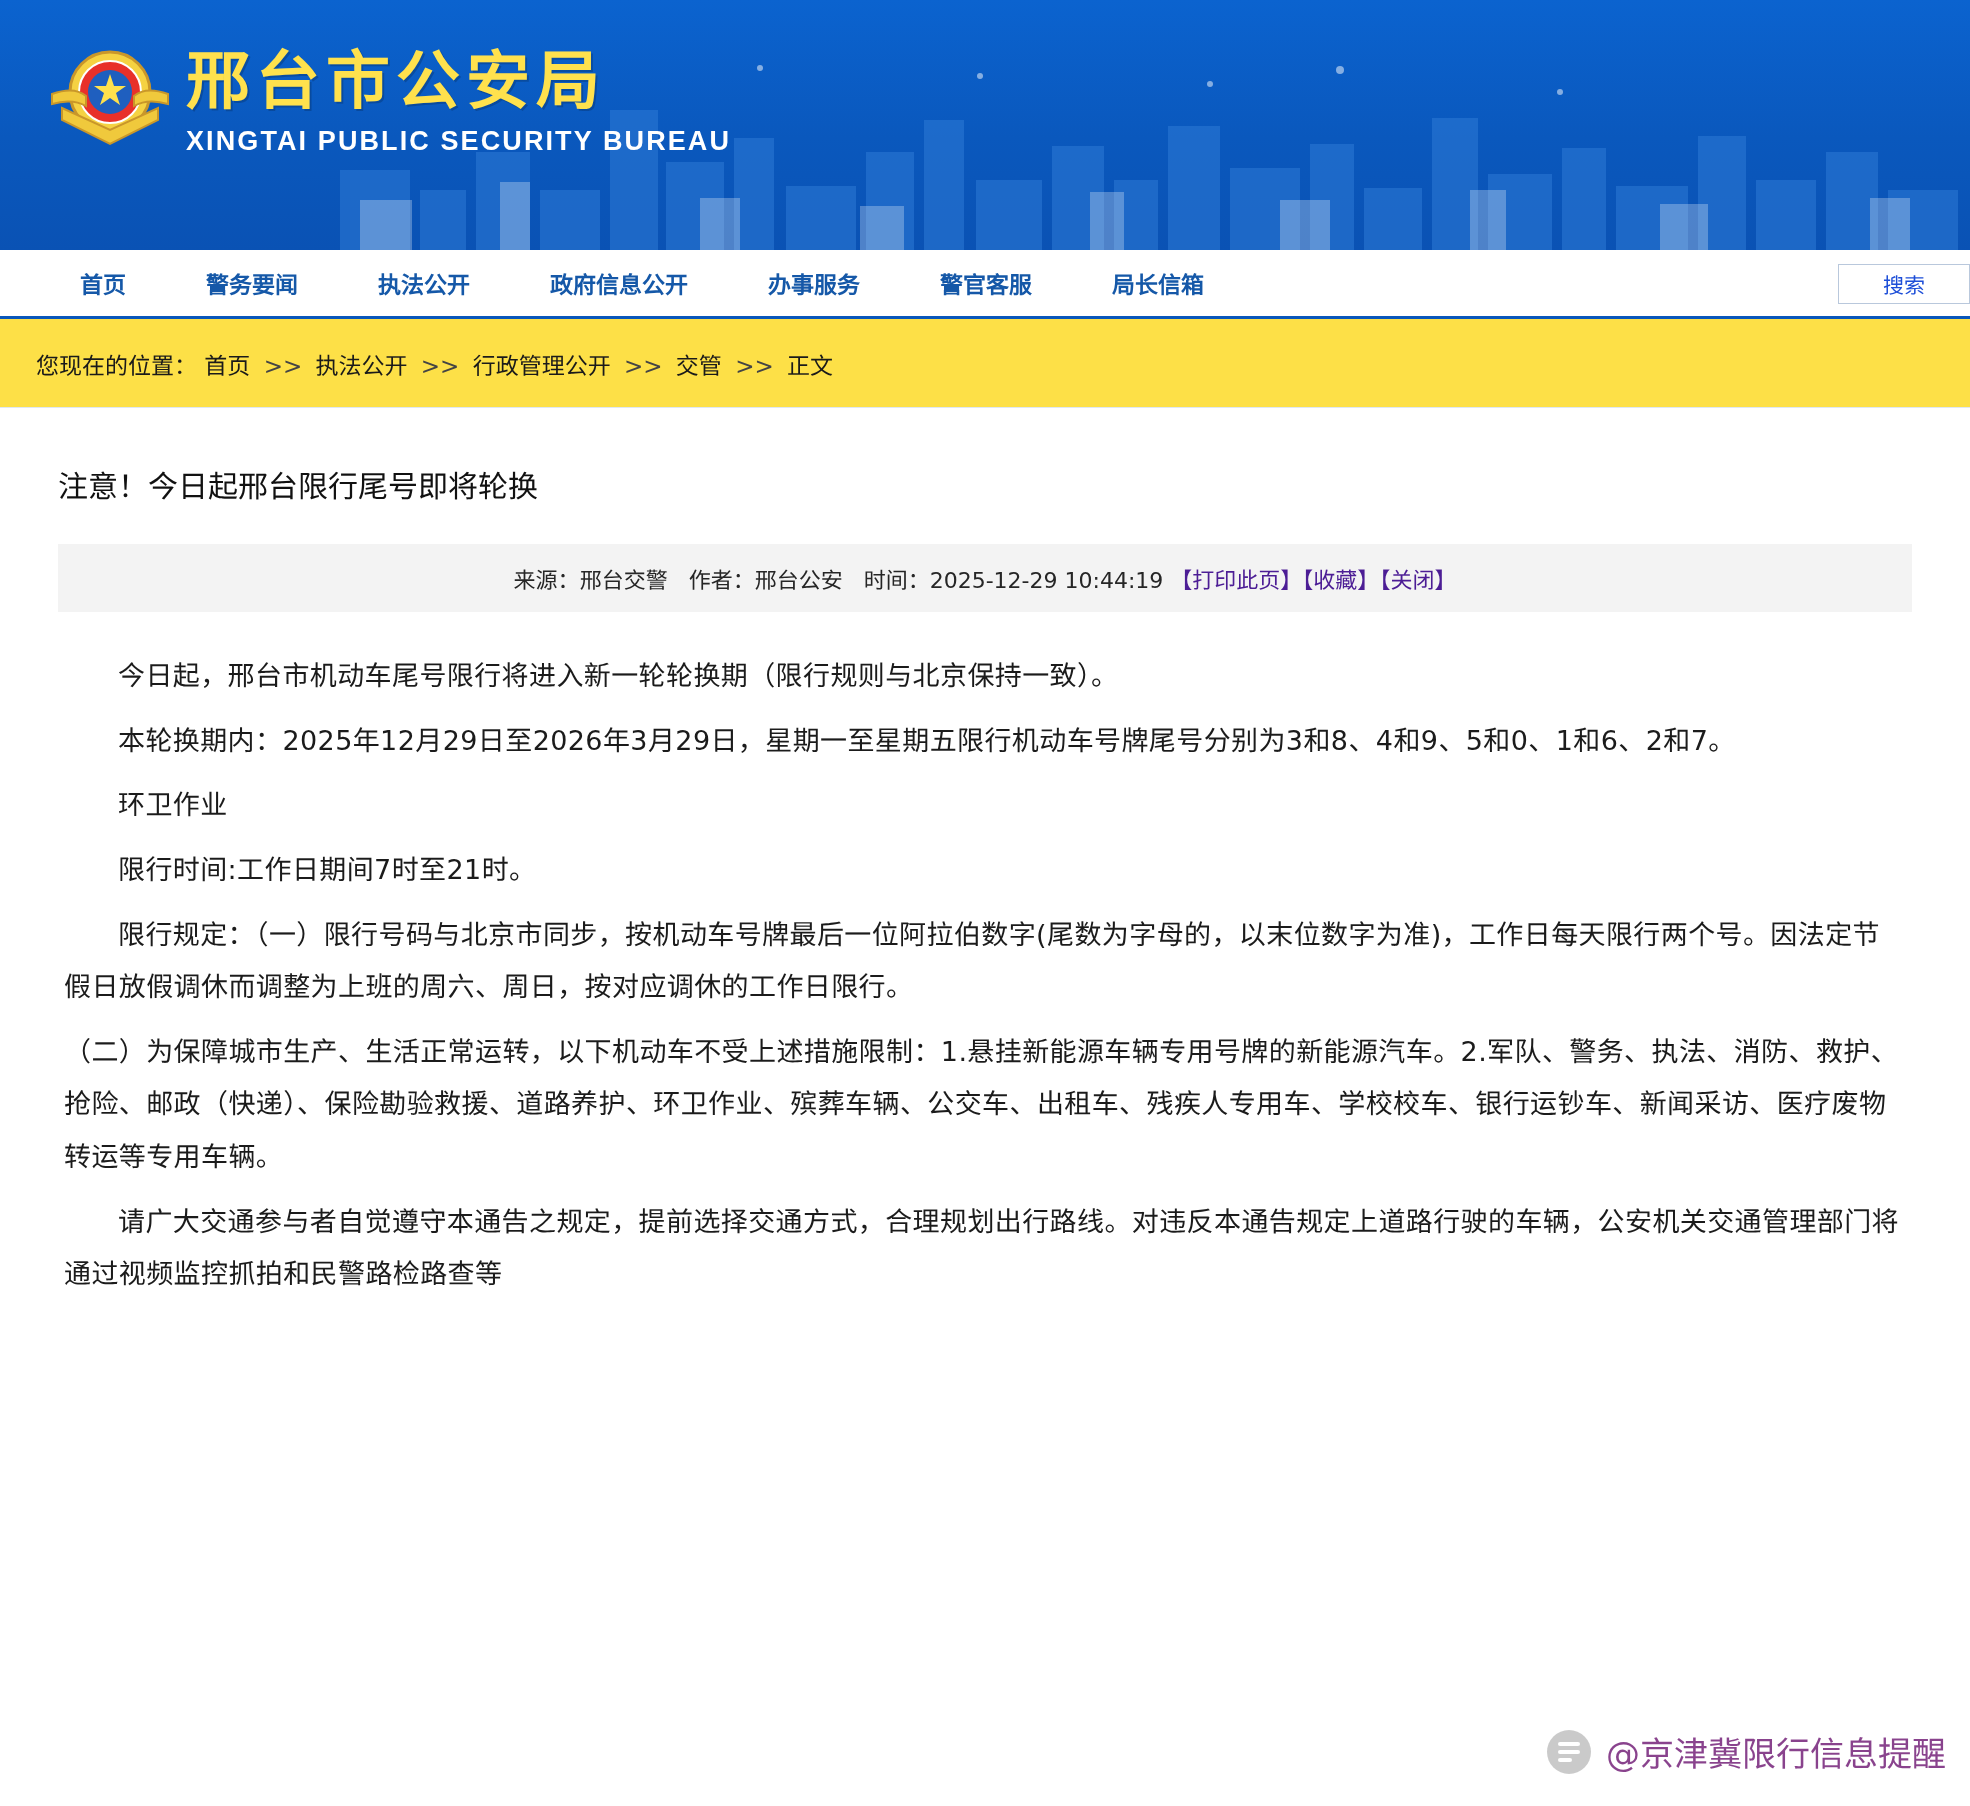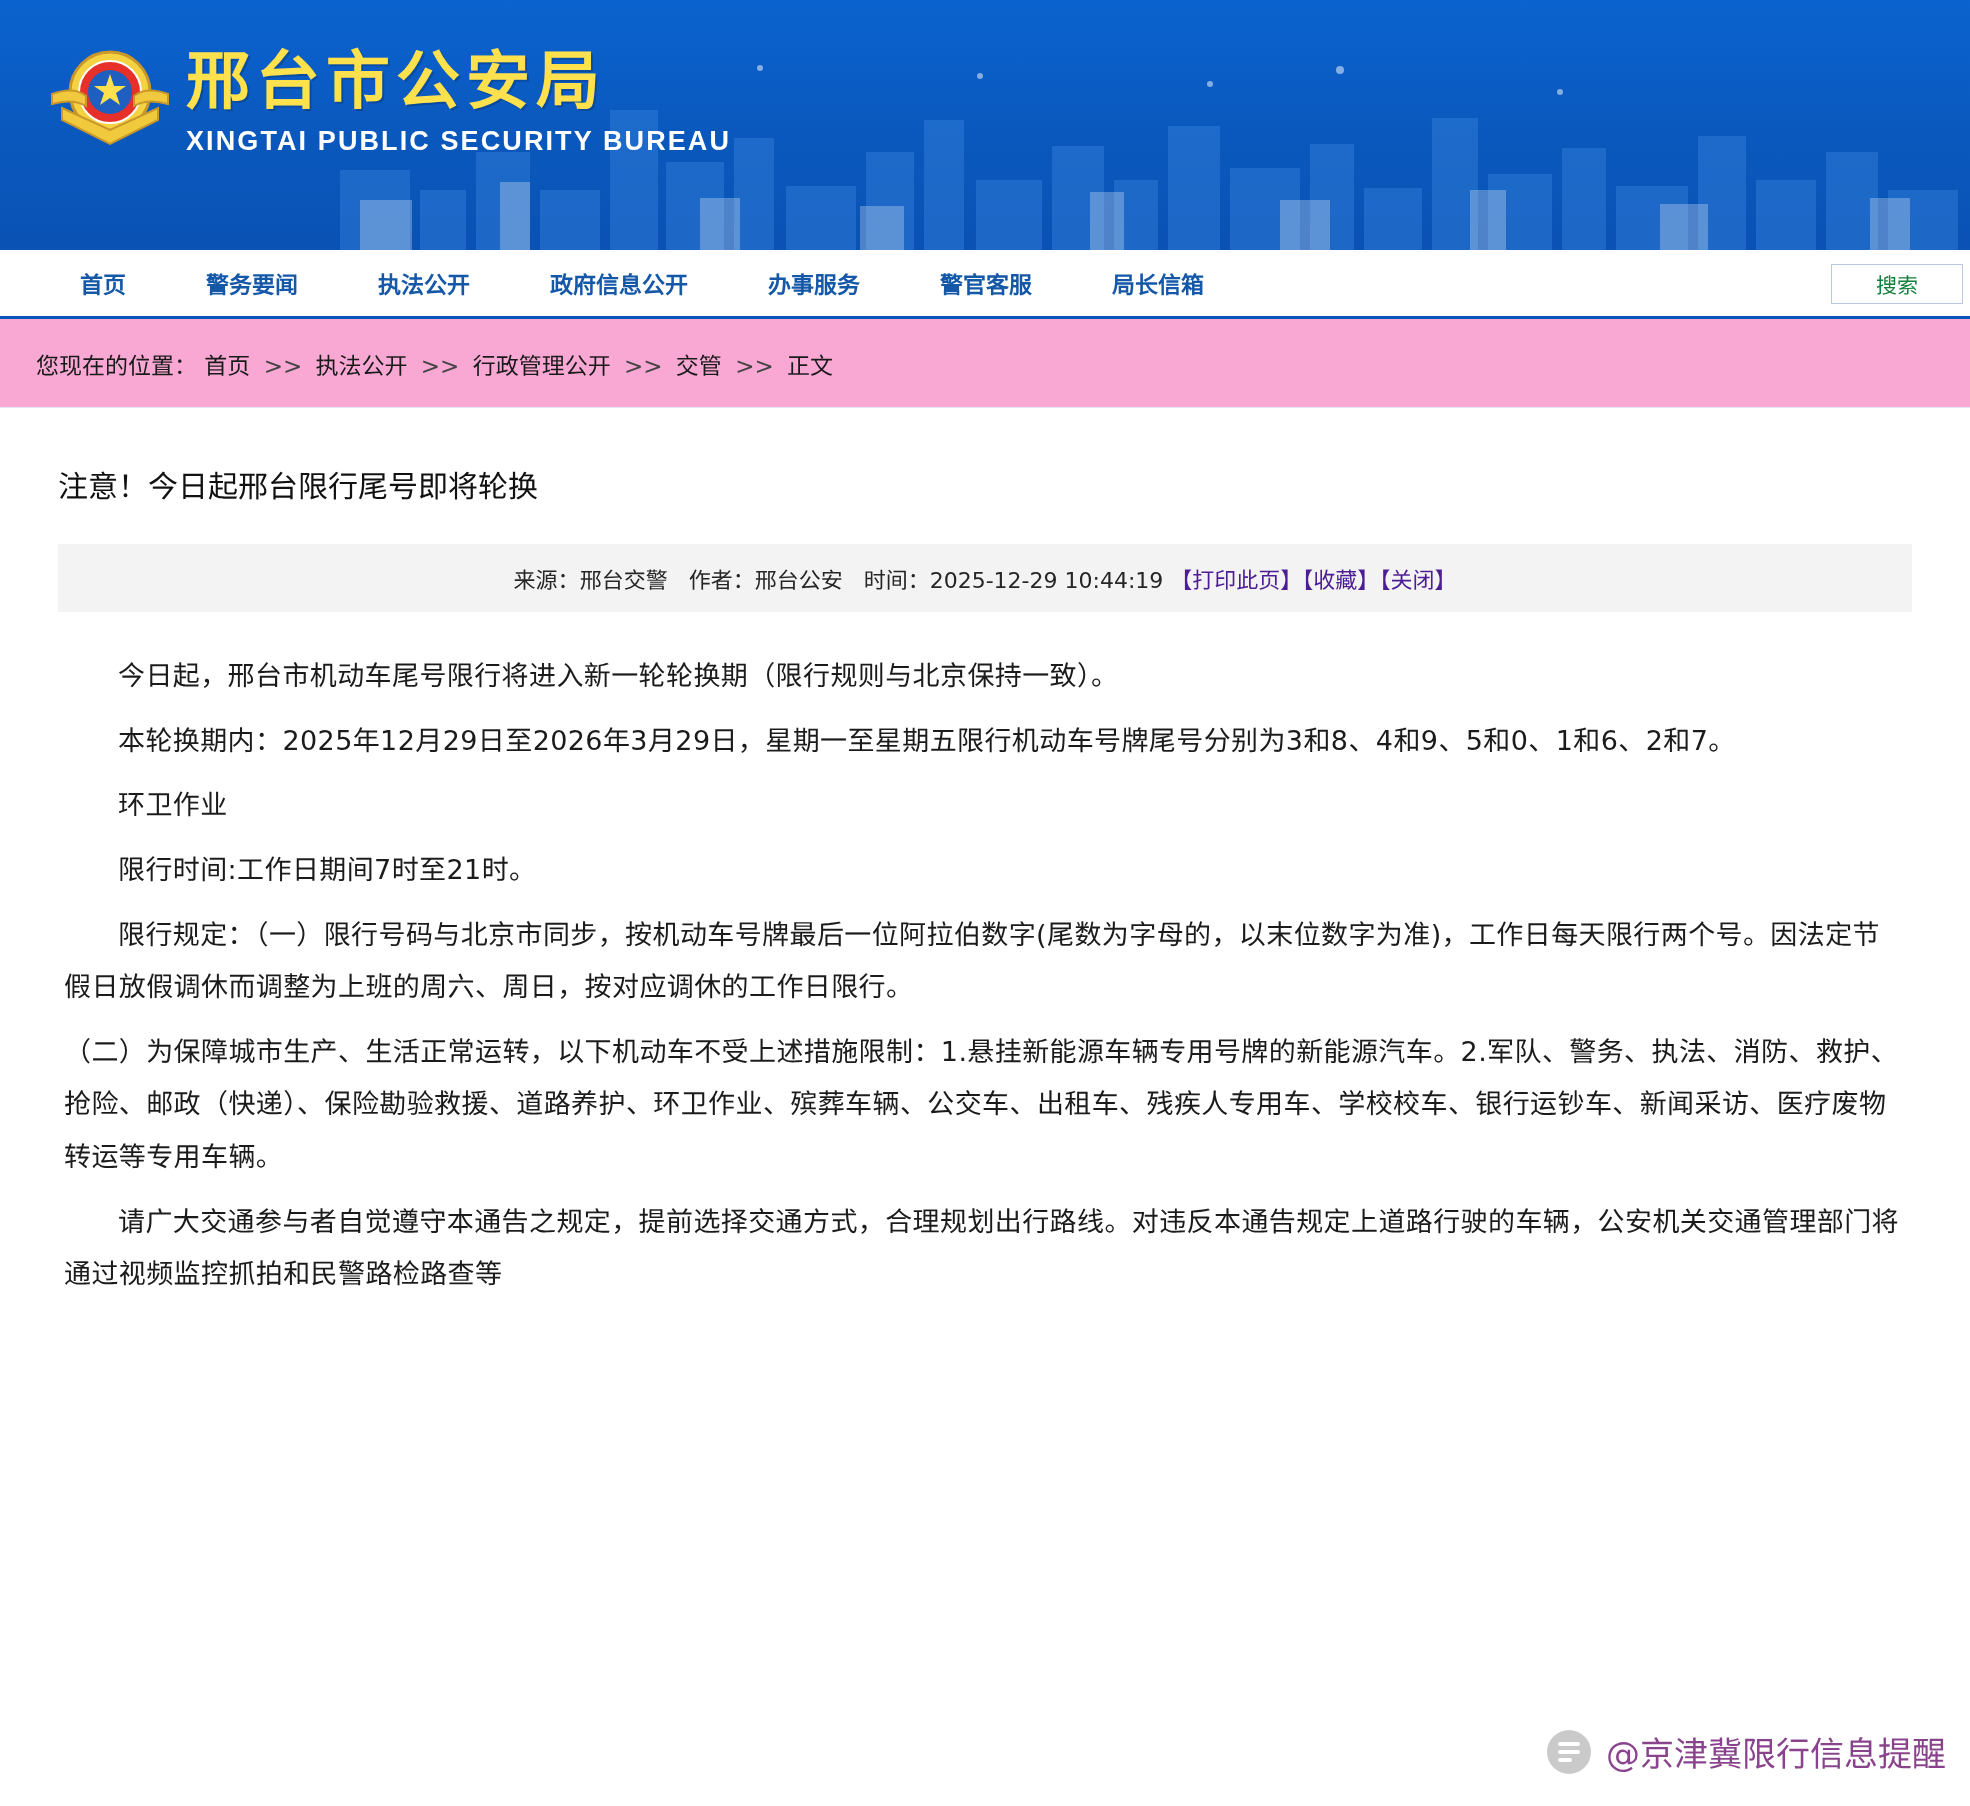--- a/index.html
+++ b/index.html
@@ -80,37 +80,37 @@
     font-size: 23px;
     color: #1558a8;
     font-weight: bold;
     padding: 0 40px;
     cursor: pointer;
     white-space: nowrap;
     font-family: "DejaVu Sans", "Liberation Sans", sans-serif;
   }
   .search-box {
     position: absolute;
-    right: 7px;
+    right: 0px;
     top: 14px;
     width: 130px;
     height: 38px;
     border: 1px solid #b9c8dc;
     background: #fff;
     display: flex;
     align-items: center;
     justify-content: center;
     font-size: 21px;
-    color: #15803d;
+    color: #1d4ed8;
     font-family: "DejaVu Sans", "Liberation Sans", sans-serif;
   }
 
   
   .crumb-wrap {
-    background: #f9a8d4;
+    background: #fde047;
     border-bottom: 1px solid #dfe8f2;
     padding: 28px 0 26px 36px;
   }
   .crumb {
     font-size: 23px;
     color: #1a1a1a;
     font-family: "DejaVu Sans", "Liberation Sans", sans-serif;
   }
   .crumb .sep { color: #444; padding: 0 6px; }
   .crumb a {

